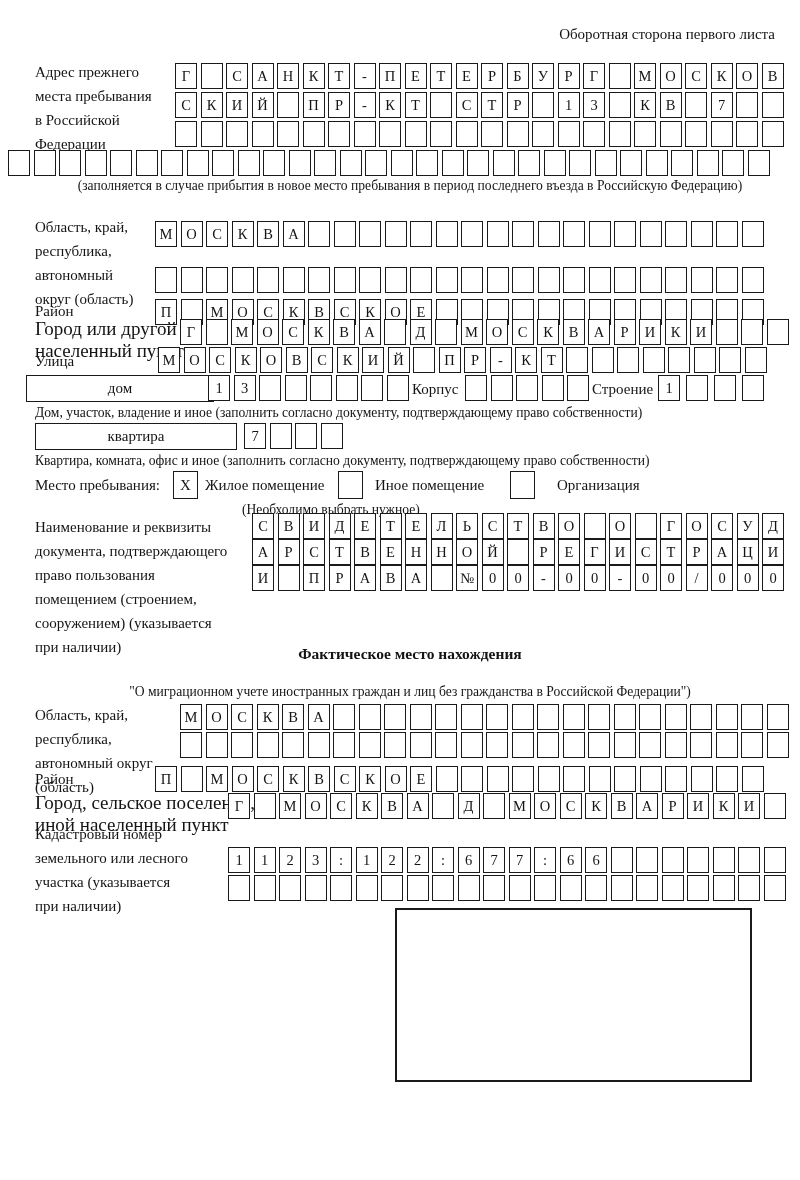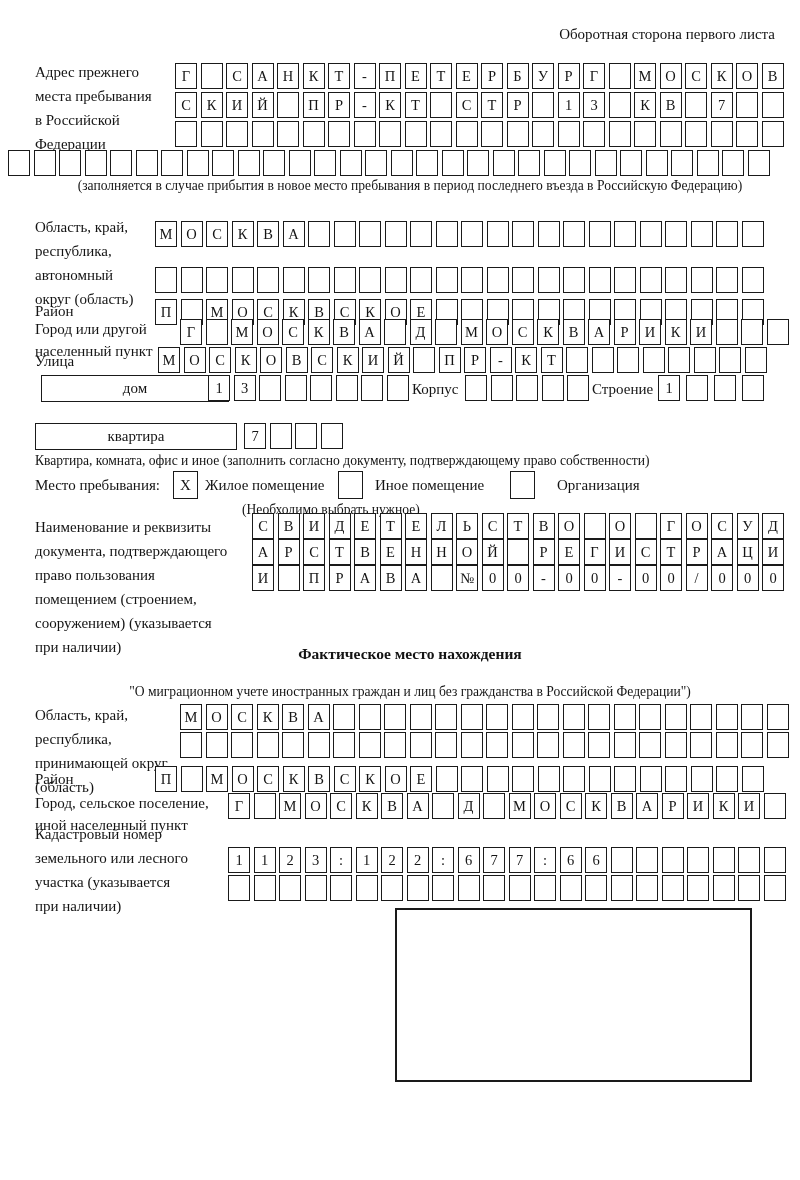--- a/index.html
+++ b/index.html
@@ -2,21 +2,21 @@
 <html lang="ru"><head>
 <meta charset="utf-8">
 <style>
   html,body{margin:0;padding:0;background:#fff;}
   #page{
     position:relative;width:800px;height:1180px;background:#fff;
     font-family:"Liberation Serif","DejaVu Serif",serif;color:#141414;overflow:hidden;padding-left:20px;
   }
   .abs{position:absolute;}
   .lbl{font-size:15px;line-height:24px;white-space:nowrap;}
-  .lbl-sm{font-size:15px;line-height:22px;white-space:nowrap;}
+  .lbl-sm{font-size:19px;line-height:22px;white-space:nowrap;}
   .cap{font-size:13.6px;white-space:nowrap;}
   .title{font-size:15.5px;font-weight:bold;white-space:nowrap;}
   .row{display:flex;gap:3.5px;}
   .cell{
     box-sizing:border-box;width:22px;height:26px;border:1.6px solid #1a1a1a;
     display:flex;align-items:center;justify-content:center;
     font-size:14.5px;line-height:1;background:#fff;flex:0 0 auto;
   }
   .widebox{
     box-sizing:border-box;border:1.6px solid #1a1a1a;height:27px;
@@ -295,21 +295,21 @@
       <div class="cell"></div>
       <div class="cell"></div>
       <div class="cell"></div>
       <div class="cell"></div>
       <div class="cell"></div>
       <div class="cell"></div>
       <div class="cell"></div>
       <div class="cell"></div>
     </div>
 
-  <div class="abs widebox" style="left:41px;top:375px;width:188px">дом</div>
+  <div class="abs widebox" style="left:26px;top:375px;width:188px">дом</div>
   <div class="abs row" style="left:208px;top:375px">
       <div class="cell">1</div>
       <div class="cell">3</div>
       <div class="cell"></div>
       <div class="cell"></div>
       <div class="cell"></div>
       <div class="cell"></div>
       <div class="cell"></div>
       <div class="cell"></div>
     </div>
@@ -321,20 +321,21 @@
       <div class="cell"></div>
       <div class="cell"></div>
     </div>
   <div class="abs lbl" style="left:592px;top:377px">Строение</div>
   <div class="abs row" style="left:658px;top:375px;gap:6px">
       <div class="cell">1</div>
       <div class="cell"></div>
       <div class="cell"></div>
       <div class="cell"></div>
     </div>
+  <div class="abs cap" style="left:35px;top:405px">Дом, участок, владение и иное (заполнить согласно документу, подтверждающему право собственности)</div>
 
   <div class="abs widebox" style="left:35px;top:423px;width:202px">квартира</div>
   <div class="abs row" style="left:244px;top:423px">
       <div class="cell">7</div>
       <div class="cell"></div>
       <div class="cell"></div>
       <div class="cell"></div>
     </div>
   <div class="abs cap" style="left:35px;top:453px">Квартира, комната, офис и иное (заполнить согласно документу, подтверждающему право собственности)</div>
 
@@ -424,21 +425,21 @@
       <div class="cell">0</div>
       <div class="cell">0</div>
     </div>
 
   <div class="abs title center" style="top:645px">Фактическое место нахождения</div>
   <div class="abs cap center" style="top:684px">"О миграционном учете иностранных граждан и лиц без гражданства в Российской Федерации")</div>
 
   <div class="abs" style="left:35px;top:703px">
       <div class="lbl">Область, край,</div>
       <div class="lbl">республика,</div>
-      <div class="lbl">принимающей округ</div>
+      <div class="lbl">автономный округ</div>
       <div class="lbl">(область)</div>
     </div>
   <div class="abs row" style="left:180px;top:704px">
       <div class="cell">М</div>
       <div class="cell">О</div>
       <div class="cell">С</div>
       <div class="cell">К</div>
       <div class="cell">В</div>
       <div class="cell">А</div>
       <div class="cell"></div>

